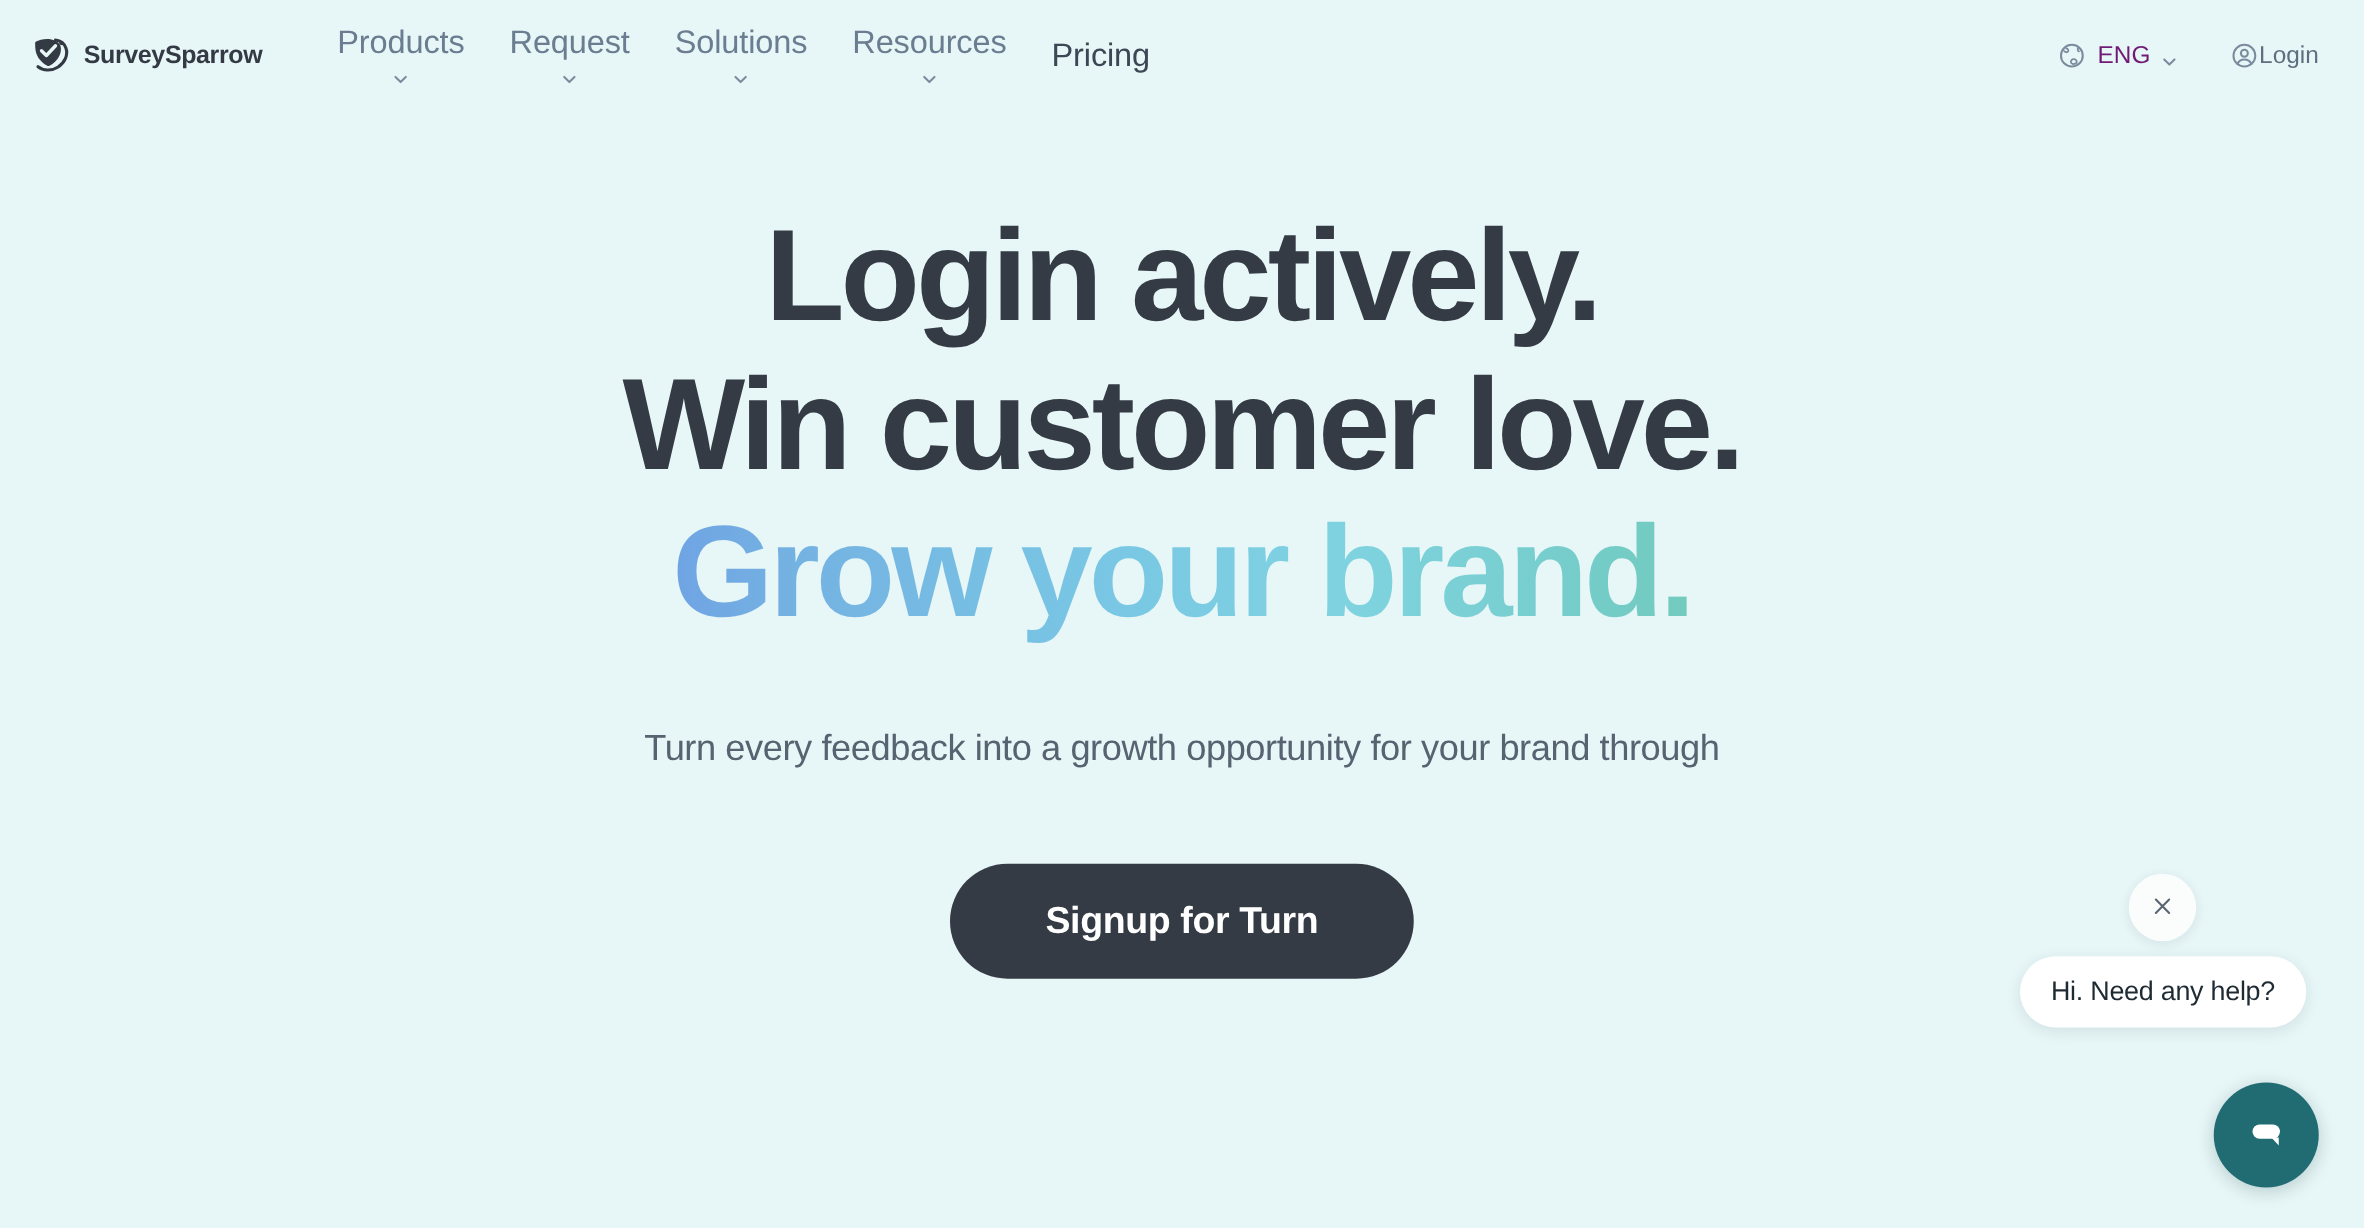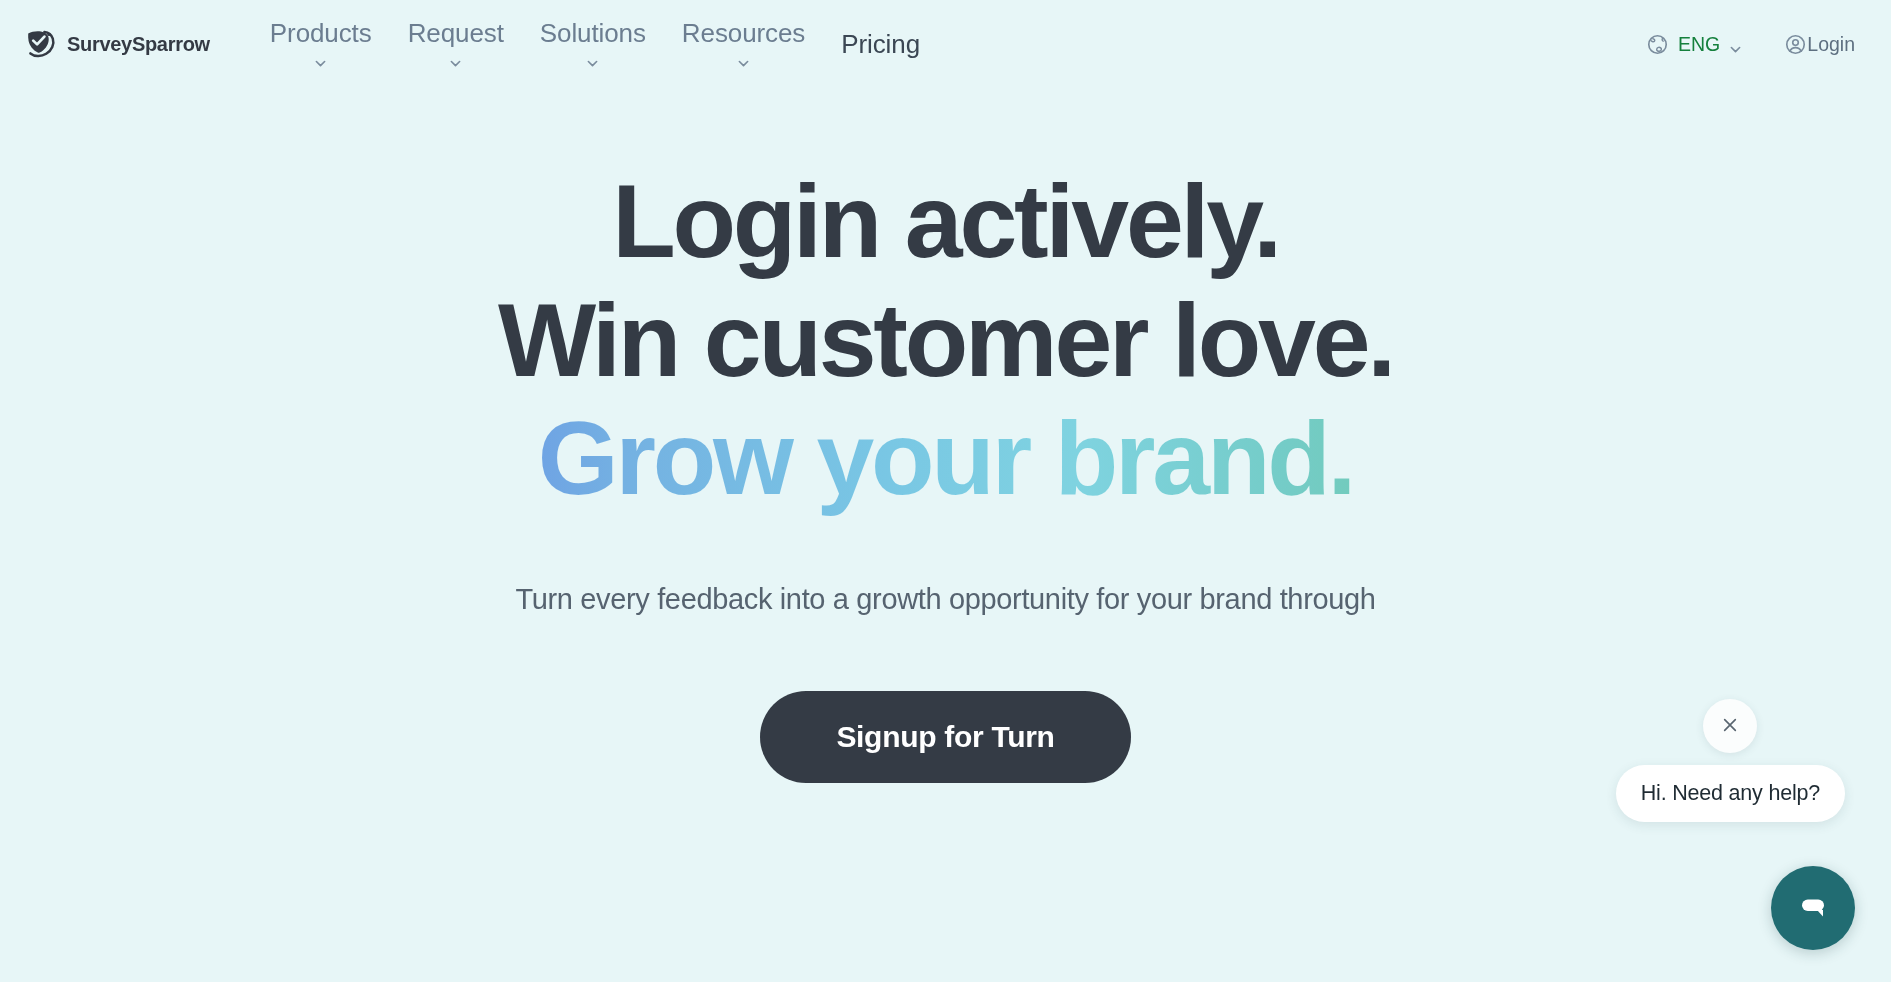--- a/index.html
+++ b/index.html
@@ -83,21 +83,21 @@
     display: flex;
     align-items: center;
     gap: 0;
   }
   .lang-select {
     display: flex;
     align-items: flex-end;
     gap: 9px;
     padding: 8px 12px;
     cursor: pointer;
-    color: #15803d;
+    color: #701a75;
     font-size: 19.5px;
     white-space: nowrap;
   }
   .login-link {
     display: flex;
     align-items: center;
     gap: 0;
     padding: 8px 14px;
     margin-left: 16px;
     cursor: pointer;

